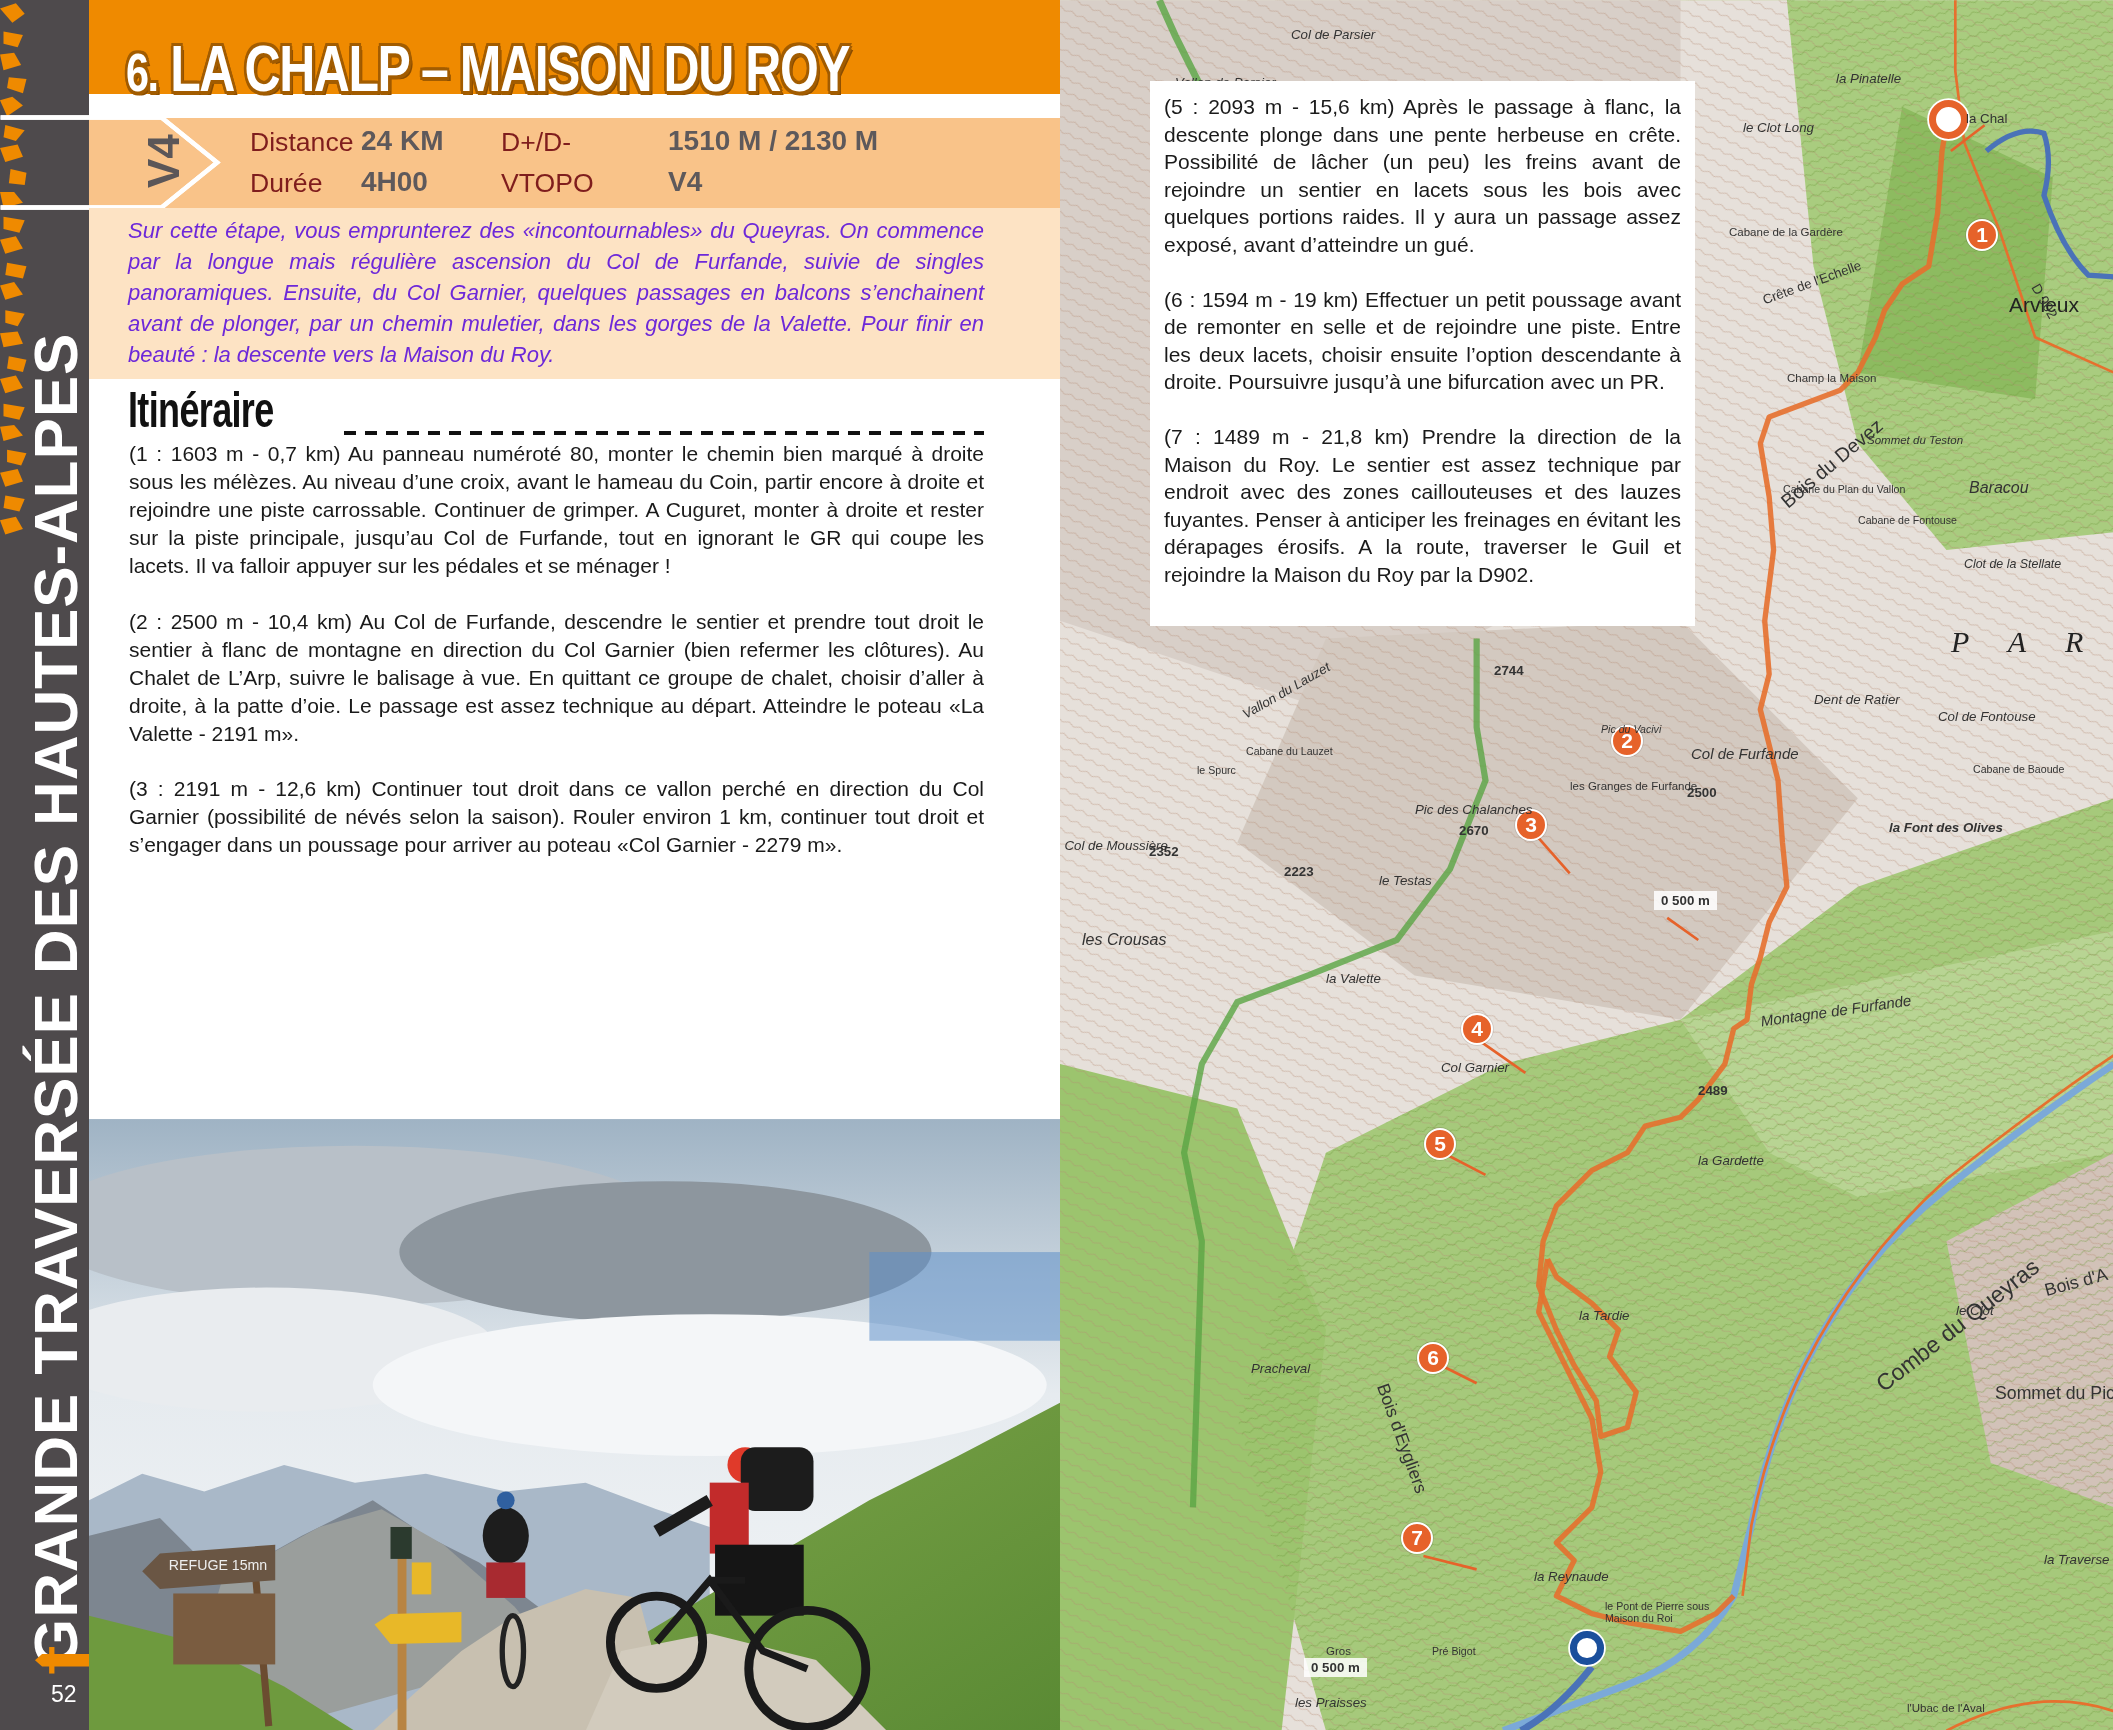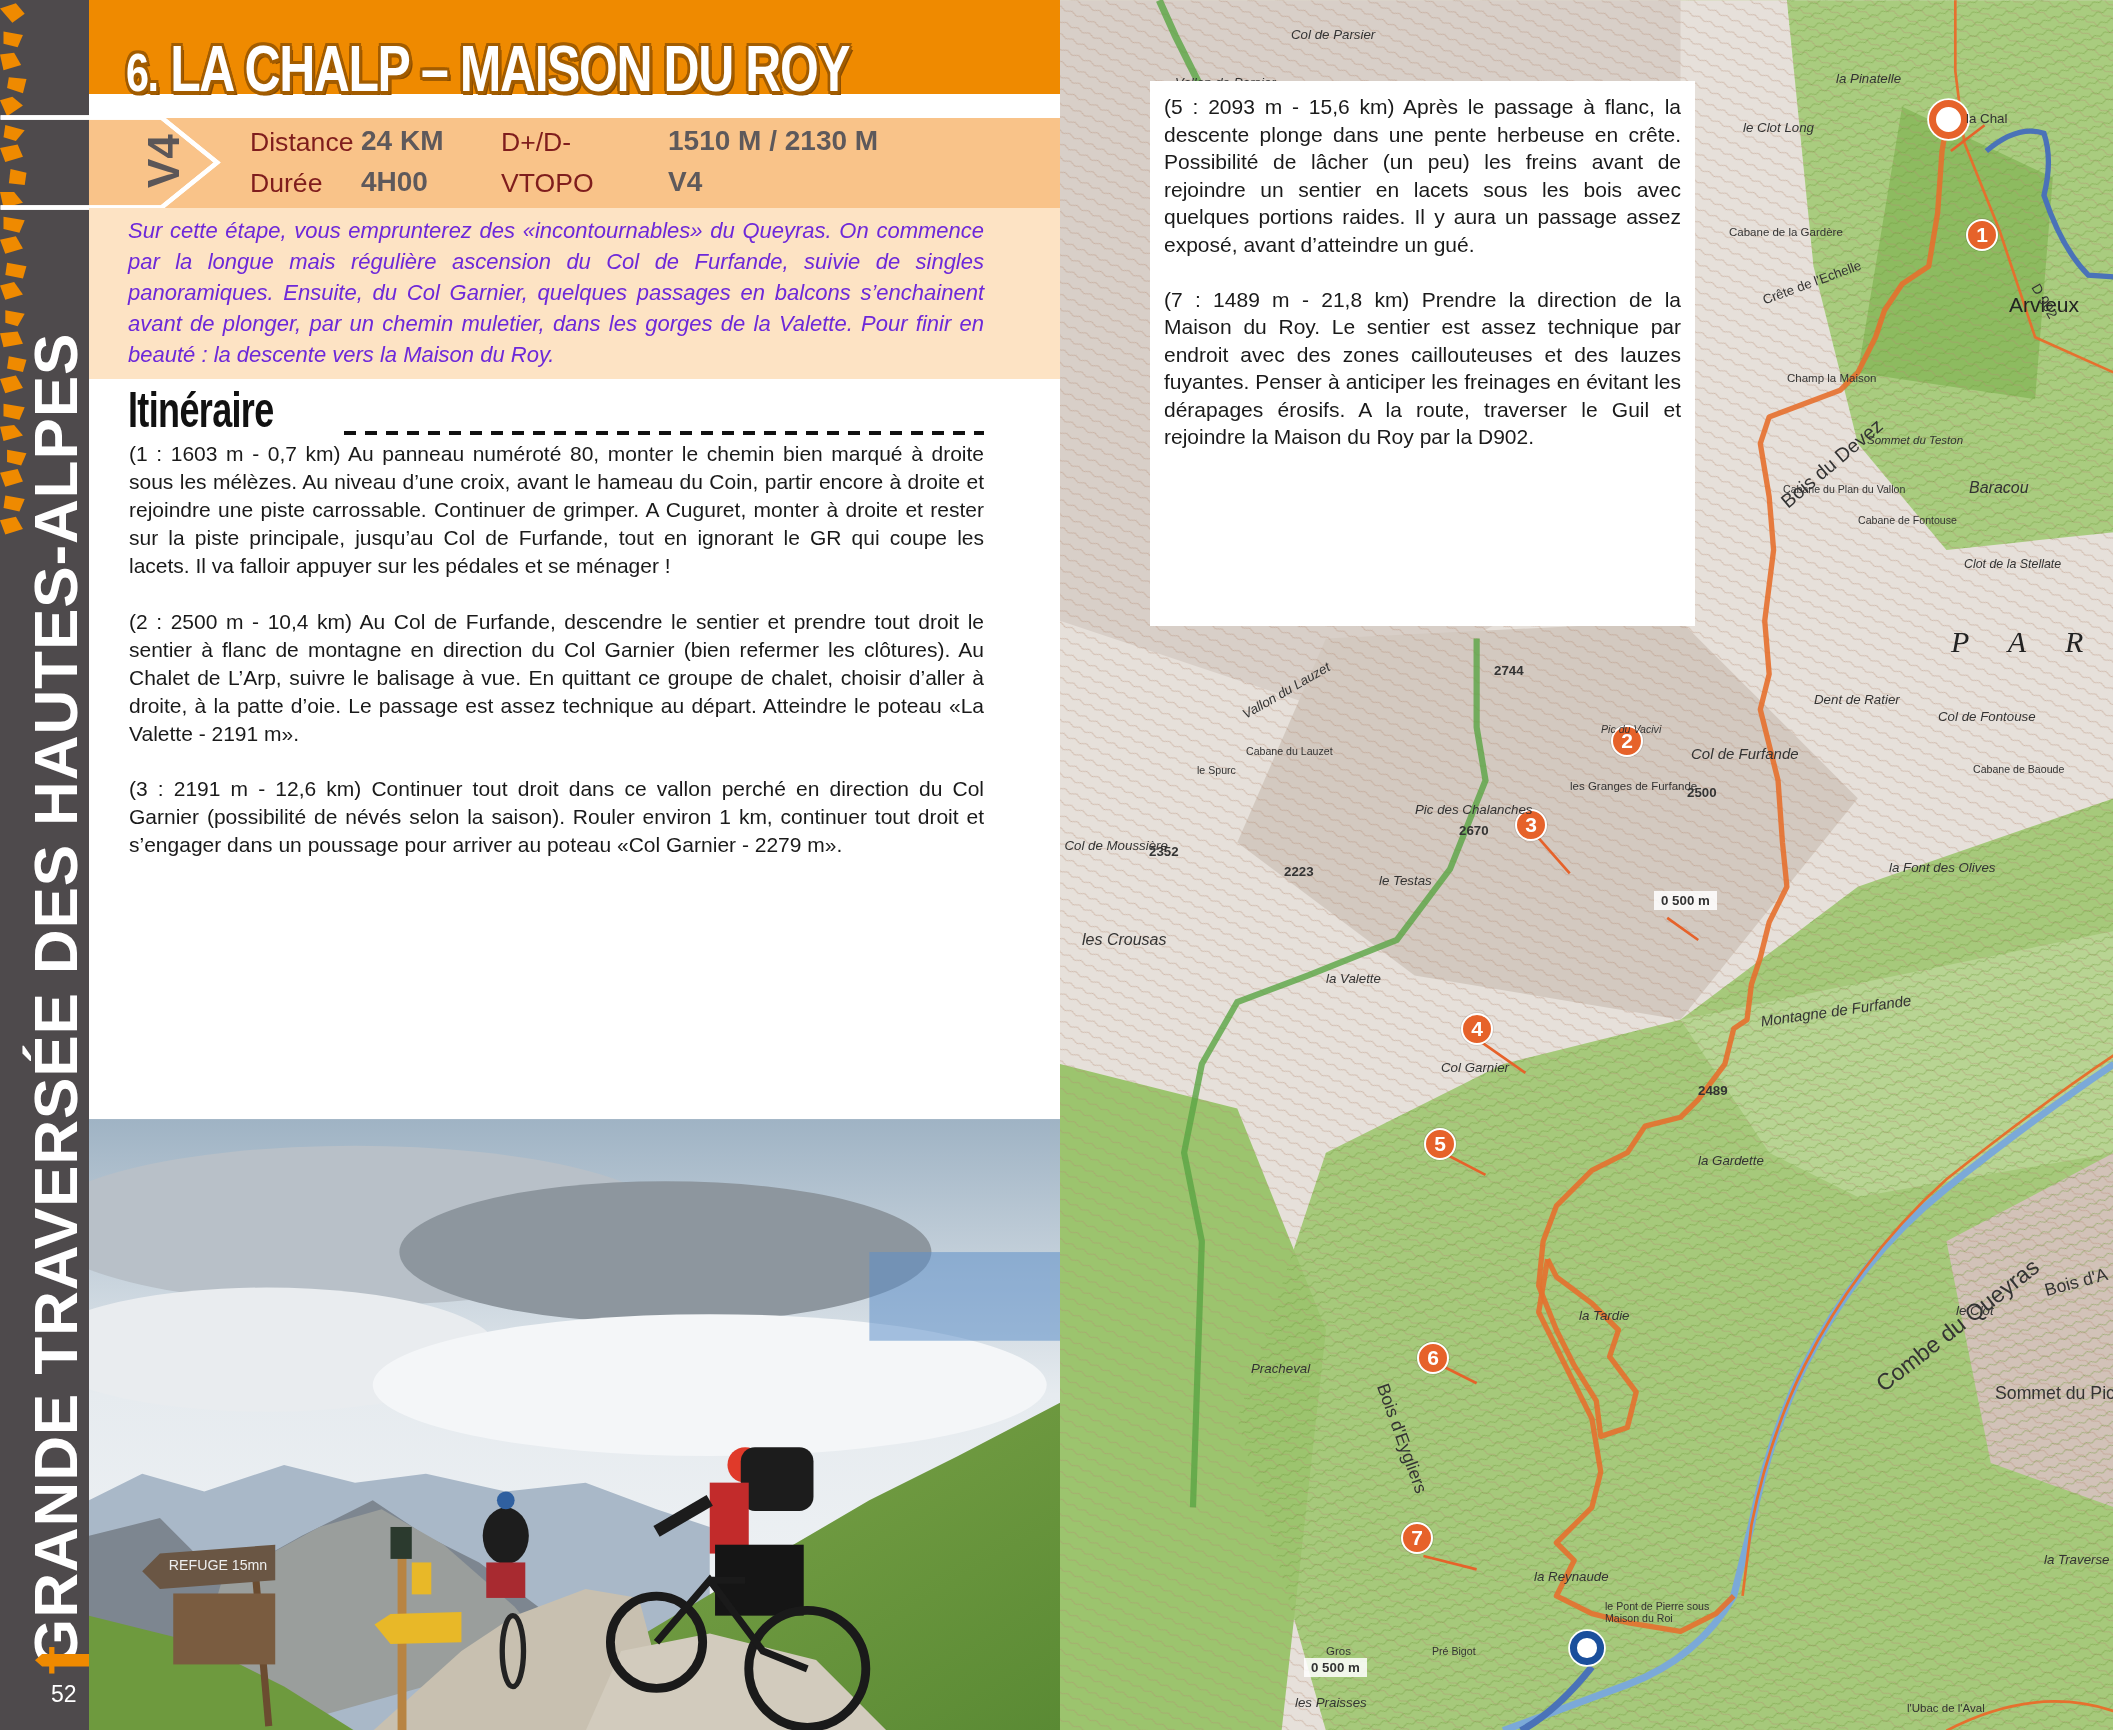--- a/index.html
+++ b/index.html
@@ -245,21 +245,21 @@
   <div class="maplabel" style="left:723px;top:483px;font-size:10.6px;">Cabane du Plan du Vallon</div>
   <div class="maplabel" style="left:798px;top:514px;font-size:10.6px;">Cabane de Fontouse</div>
   <div class="maplabel it" style="left:904px;top:536px;font-size:12.4px;margin-top:21px;">Clot de la Stellate</div>
   <div class="maplabel big" style="left:891px;top:625px;font-family:'Liberation Serif',serif;font-style:italic;letter-spacing:16px;font-size:30px;">P A R</div>
   <div class="maplabel it" style="left:754px;top:692px;">Dent de Ratier</div>
   <div class="maplabel it" style="left:878px;top:709px;">Col de Fontouse</div>
   <div class="maplabel it" style="left:631px;top:745px;font-size:15px;">Col de Furfande</div>
   <div class="maplabel" style="left:627px;top:785px;font-weight:700;">2500</div>
   <div class="maplabel" style="left:510px;top:780px;font-size:11.5px;">les Granges de Furfande</div>
   <div class="maplabel it" style="left:541px;top:723px;font-size:10.6px;">Pic du Vacivi</div>
-  <div class="maplabel it" style="left:829px;top:860px;">la Font des Olives</div>
+  <div class="maplabel it" style="left:829px;top:820px;font-weight:bold;">la Font des Olives</div>
   <div class="maplabel" style="left:913px;top:763px;font-size:10.6px;">Cabane de Baoude</div>
   <div class="maplabel it" style="left:700px;top:1002px;font-size:15px;transform:rotate(-8deg);">Montagne de Furfande</div>
   <div class="maplabel it" style="left:381px;top:1060px;">Col Garnier</div>
   <div class="maplabel" style="left:638px;top:1083px;font-weight:700;">2489</div>
   <div class="maplabel it" style="left:638px;top:1153px;">la Gardette</div>
   <div class="maplabel it" style="left:355px;top:802px;">Pic des Chalanches</div>
   <div class="maplabel" style="left:399px;top:823px;font-weight:700;">2670</div>
   <div class="maplabel it" style="left:4.4px;top:838px;">Col de Moussière</div>
   <div class="maplabel" style="left:89px;top:844px;font-weight:700;">2352</div>
   <div class="maplabel" style="left:224px;top:864px;font-weight:700;">2223</div>
@@ -285,16 +285,17 @@
   <div class="maplabel" style="left:935px;top:1383px;font-size:17.7px;">Sommet du Pic de</div>
   <div class="maplabel it" style="left:896px;top:1303px;">le Clot</div>
   <div class="maplabel it" style="left:984px;top:1552px;">la Traverse</div>
   <div class="maplabel" style="left:847px;top:1702px;font-size:11.5px;">l'Ubac de l'Aval</div>
   <div class="maplabel" style="left:966px;top:293px;font-size:14px;transform:rotate(60deg);">D 902</div>
 </div>
 
 <div class="abs" id="map-box">
   <div class="abs" id="map-box-text">
     <p>(5 : 2093 m - 15,6 km) Après le passage à flanc, la descente plonge dans une pente herbeuse en crête. Possibilité de lâcher (un peu) les freins avant de rejoindre un sentier en lacets sous les bois avec quelques portions raides. Il y aura un passage assez exposé, avant d’atteindre un gué.</p>
+    <p>(6 : 1594 m - 19 km) Effectuer un petit poussage avant de remonter en selle et de rejoindre une piste. Entre les deux lacets, choisir ensuite l’option descendante à droite. Poursuivre jusqu’à une bifurcation avec un PR.</p>
     <p style="margin:0;">(7 : 1489 m - 21,8 km) Prendre la direction de la Maison du Roy. Le sentier est assez technique par endroit avec des zones caillouteuses et des lauzes fuyantes. Penser à anticiper les freinages en évitant les dérapages érosifs. A la route, traverser le Guil et rejoindre la Maison du Roy par la D902.</p>
   </div>
 </div>
 
 
 </body></html>

